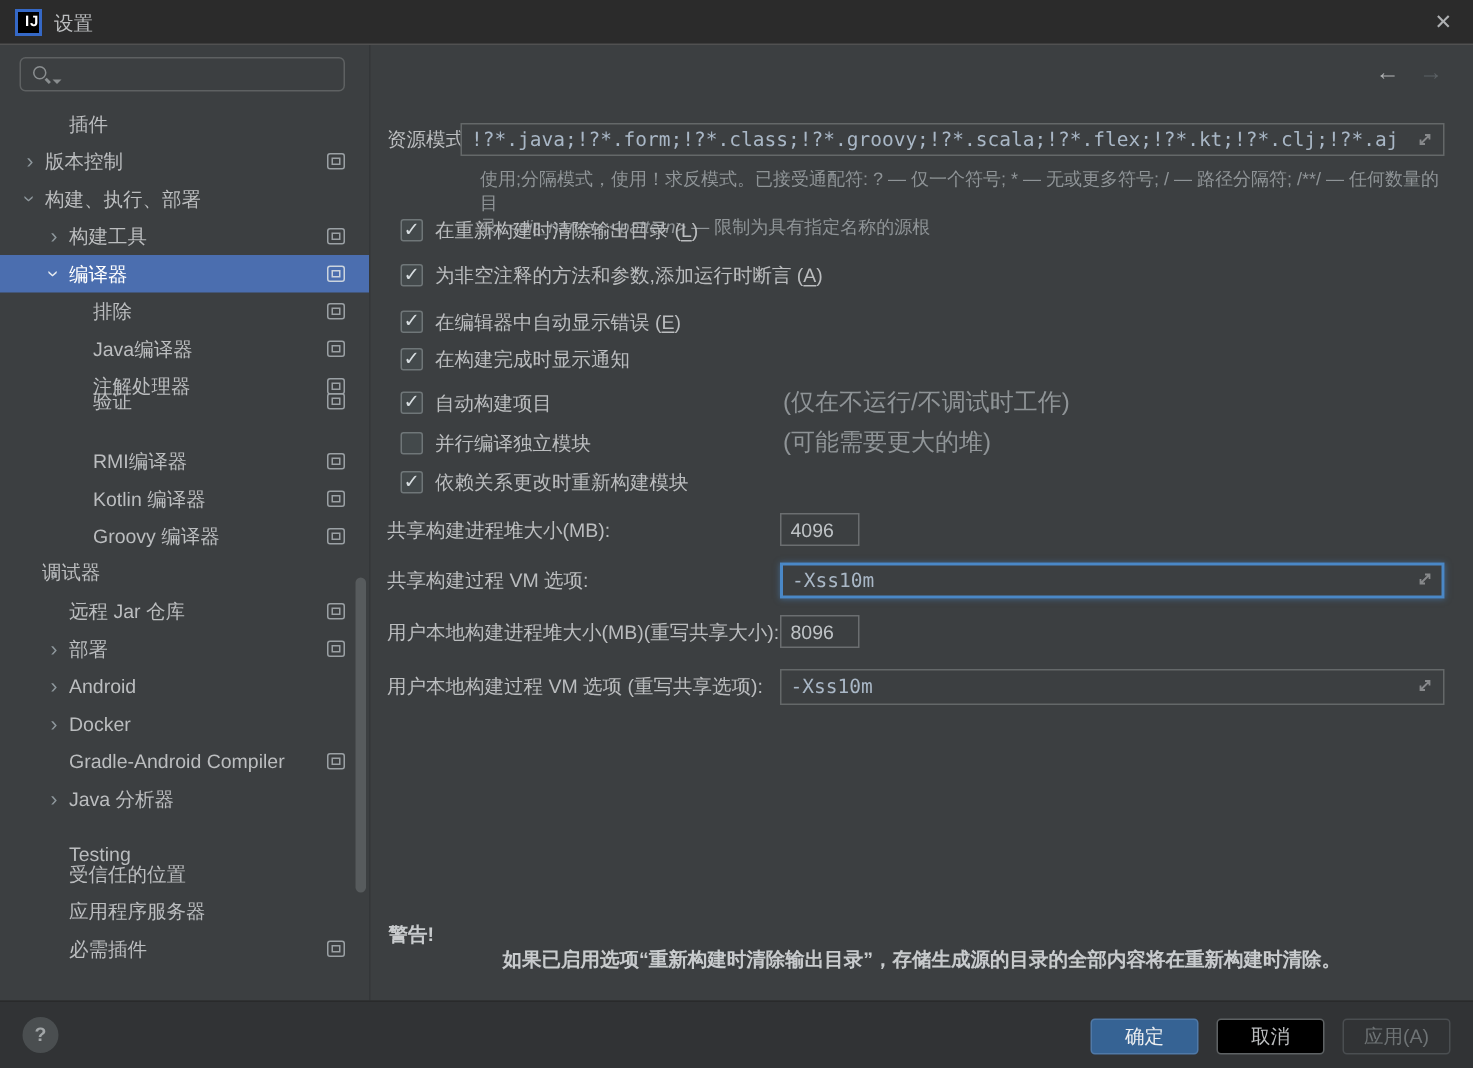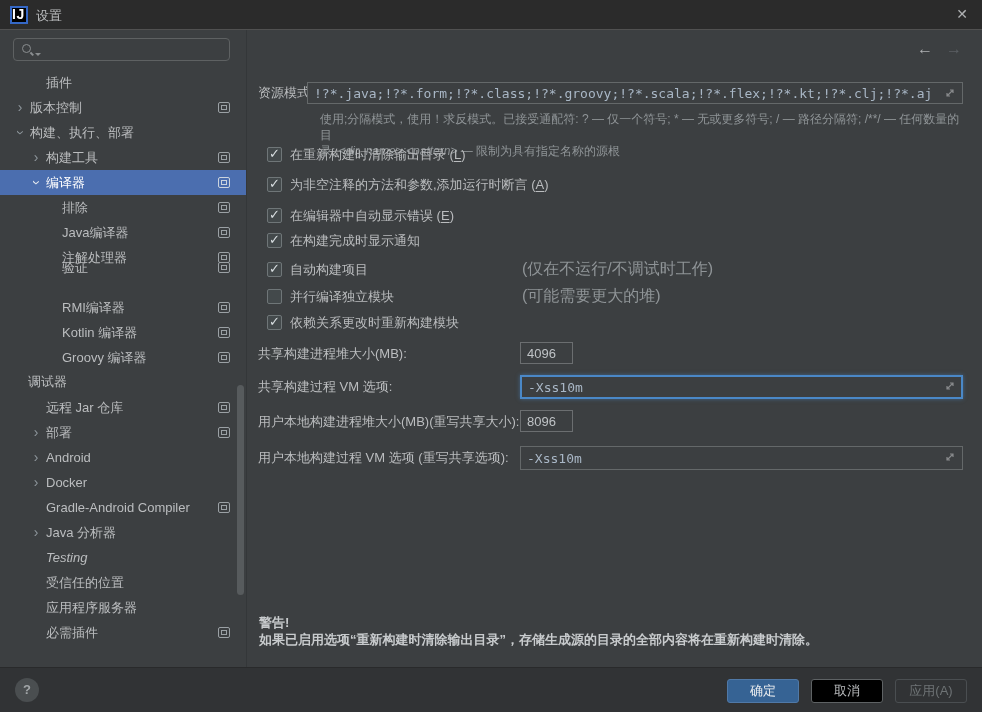--- a/index.html
+++ b/index.html
@@ -4,22 +4,22 @@
 <style>
   * { margin:0; padding:0; box-sizing:border-box; }
   html,body { width:982px; height:712px; overflow:hidden; background:#3C3F41;
     font-family:"Liberation Sans","DejaVu Sans",sans-serif; }
   #window { position:relative; width:982px; height:712px; background:#3C3F41; }
 
   
   #titlebar { position:absolute; left:0; top:0; width:982px; height:30px;
     background:#2B2B2B; border-bottom:1px solid #515151; }
   #app-logo { position:absolute; left:10px; top:6px; width:18px; height:18px;
-    background:#000; border:2px solid #3568C6; color:#fff; font-size:14px; font-weight:bold;
-    text-align:left; line-height:13px; letter-spacing:.5px; }
+    background:#000; border:2px solid #3568C6; color:#fff; font-size:10px; font-weight:bold;
+    text-align:right; line-height:13px; letter-spacing:.5px; }
   #win-title { position:absolute; left:36px; top:7px; font-size:13px; color:#BBBDBF; }
   #close-btn { position:absolute; right:14px; top:6px; font-size:14px; color:#AFB1B3; cursor:default; }
 
   
   #sidebar { position:absolute; left:0; top:30px; width:246px; height:637px;
     background:#3C3F41; overflow:hidden; }
   #search-box { position:absolute; left:13px; top:8px; width:217px; height:23px;
     border:1px solid #5E6162; border-radius:4px; background:#3C3F41; }
   #search-input { position:absolute; left:30px; top:1px; width:180px; height:19px;
     background:transparent; border:none; outline:none; color:#BBBDBF; font-size:12px; }
@@ -82,21 +82,21 @@
   .field-row .form-label { line-height:24px; top:0; }
   .fld { position:absolute; left:273px; top:0; height:22px; background:#3C3F41;
     border:1px solid #6B6E70; color:#BFC3C6; font-size:13px; padding:0 4px 0 6px; outline:none; }
   .fld.small { width:53px; }
   .fld.wide { right:19px; height:24px; border:1px solid #646869;
     font-family:"DejaVu Sans Mono","Liberation Mono",monospace; color:#A9B7C6; padding-right:22px; }
   .fld.wide.focused { border:2px solid #4A88C7; box-shadow:0 0 4px rgba(74,136,199,.55); }
 
   #warning-title { position:absolute; left:12px; top:584px; font-size:13px; font-weight:bold; color:#C8CBCD; }
   #warning-text { position:absolute; left:12px; top:601px; right:12px; font-size:13px;
-    font-weight:bold; color:#C8CBCD; }
+    font-weight:bold; color:#C8CBCD;text-align:center; }
 
   
   #bottombar { position:absolute; left:0; bottom:0; width:982px; height:45px;
     background:#313335; border-top:1px solid #292A2B; }
   #help-btn { position:absolute; left:15px; top:10px; width:24px; height:24px; border-radius:50%;
     background:#4A4E50; color:#A2A6A8; font-size:13px; font-weight:bold; text-align:center; line-height:24px; }
   .dlg-btn { position:absolute; top:11px; width:72px; height:24px; border-radius:3px;
     font-size:13px; text-align:center; line-height:22px; }
   #ok-btn { left:727px; background:#366394; border:1px solid #5079A7; color:#ECEEF0; }
   #cancel-btn { left:811px; background:#000000; border:1px solid #5E6264; color:#BBBDBF; }
@@ -218,21 +218,21 @@
         <div class="tree-row" style="top: 465px;">
           <span class="tree-label" style="left: 46px;">Gradle-Android Compiler</span>
           <span class="panel-icon">
             <i></i>
           </span>
         </div>
         <div class="tree-row" style="top: 490px;">
           <span class="chev" style="left: 30px;">›</span>
           <span class="tree-label" style="left: 46px;">Java 分析器</span>
         </div>
-        <div class="tree-row" style="top: 515px; font-style: italic;">
+        <div class="tree-row" style="top: 527px;">
           <span class="tree-label" style="left: 46px;">Testing</span>
         </div>
         <div class="tree-row" style="top: 540px;">
           <span class="tree-label" style="left: 46px;">受信任的位置</span>
         </div>
         <div class="tree-row" style="top: 565px;">
           <span class="tree-label" style="left: 46px;">应用程序服务器</span>
         </div>
         <div class="tree-row" style="top: 590px;">
           <span class="tree-label" style="left: 46px;">必需插件</span>

